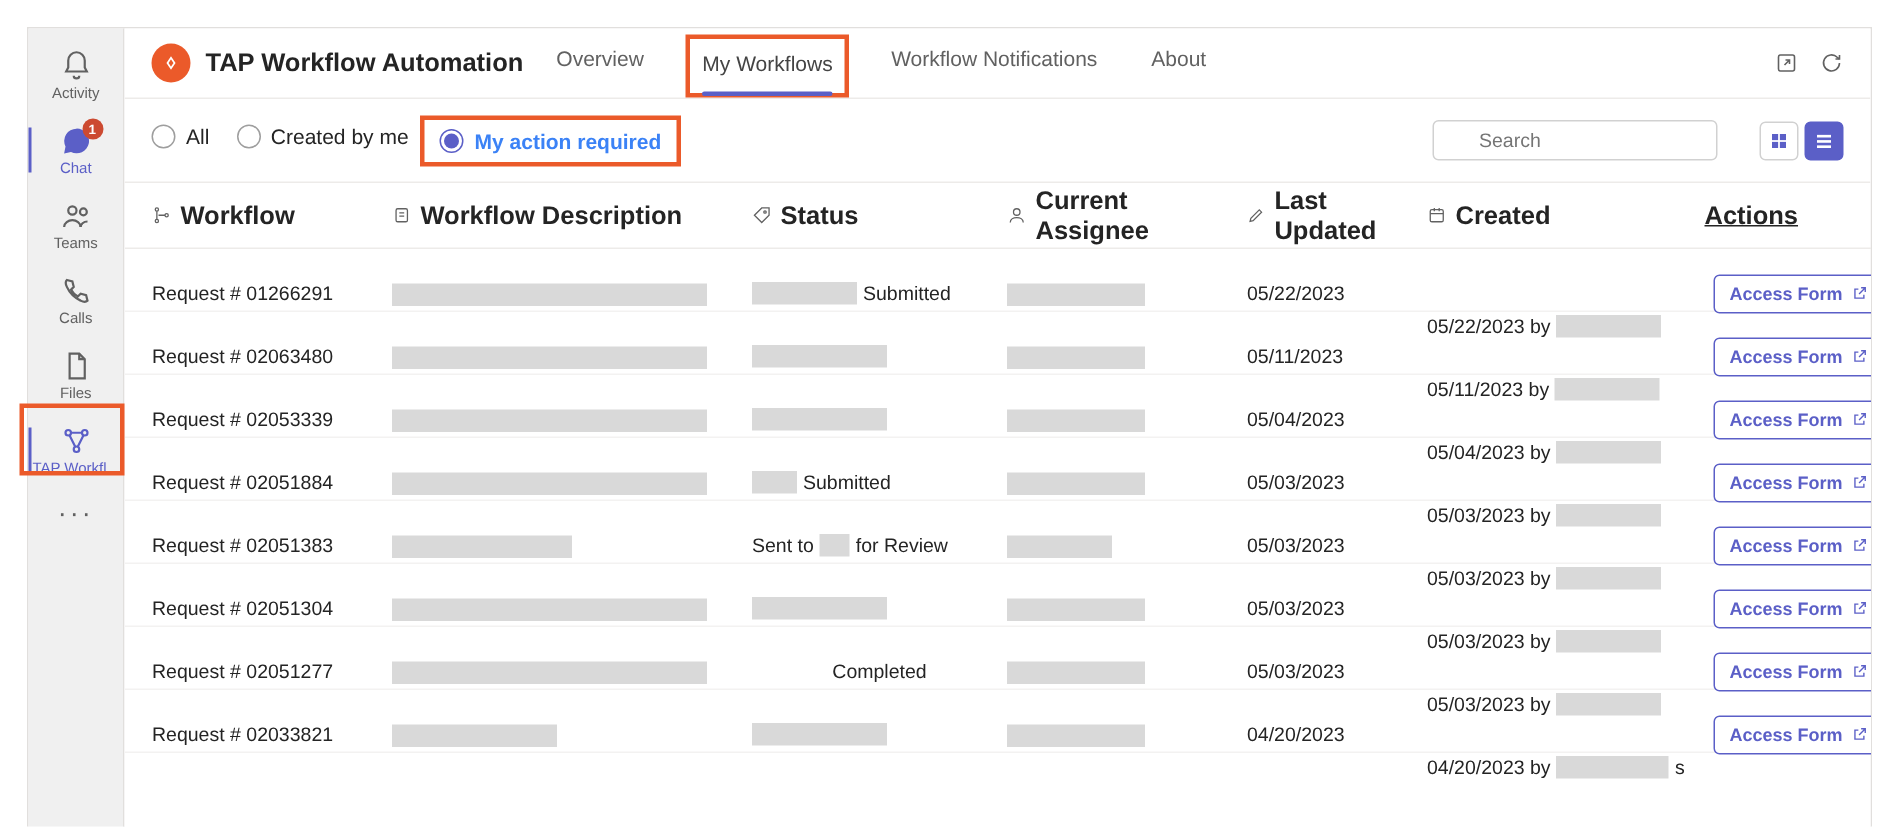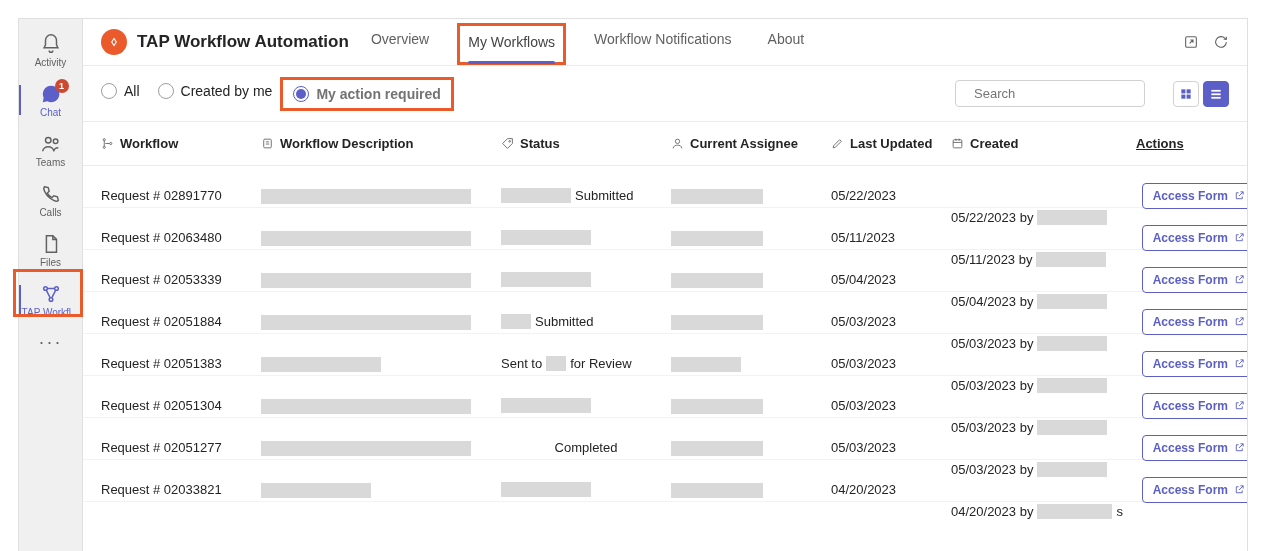--- a/index.html
+++ b/index.html
@@ -63,35 +63,35 @@
   .topbar-spacer{flex:1;}
   .top-icons { display:flex; gap:14px; color:#616161; }
   .top-icons svg{ width:16px; height:16px; cursor:pointer;}
 
   
   .filters { display:flex; align-items:center; gap:18px; padding:14px 18px; border-bottom:1px solid #edebe9;}
   .radio { display:flex; align-items:center; gap:7px; cursor:pointer; font-size:14px; color:#242424;}
   .radio .dot { width:16px; height:16px; border:1.5px solid #9e9e9e; border-radius:50%; display:flex; align-items:center; justify-content:center;}
   .radio.selected .dot { border-color:#5b5fc7; }
   .radio.selected .dot::after { content:""; width:10px; height:10px; background:#5b5fc7; border-radius:50%;}
-  .radio.selected { color:#737373; font-weight:600;}
+  .radio.selected { color:#3b82f6; font-weight:600;}
   .filter-box { border:3px solid #eb5a2a; padding:6px 10px; margin:-6px -5px -6px -10px;}
   .filter-spacer{flex:1;}
-  .search { display:flex; align-items:center; border:1px solid #d1d1d1; border-radius:4px; padding:5px 10px; width:190px; gap:8px;}
+  .search { display:flex; align-items:center; border:1px solid #d1d1d1; border-radius:4px; padding:5px 22px; width:190px; gap:8px;}
   .search svg{ width:14px; height:14px; color:#616161;}
   .search input{ border:none; outline:none; font-size:13px; flex:1; background:transparent;}
   .view-toggle { display:flex; gap:4px; margin-left:10px;}
   .vt-btn { width:26px; height:26px; border:1px solid #d1d1d1; border-radius:4px; display:flex; align-items:center; justify-content:center; cursor:pointer; color:#5b5fc7; background:#fff;}
   .vt-btn.active { background:#5b5fc7; color:#fff; border-color:#5b5fc7;}
   .vt-btn svg{width:14px;height:14px;}
 
   
   .table { flex:1; overflow:auto;}
   .thead, .trow { display:grid; grid-template-columns: 160px 240px 170px 160px 120px 185px 120px; align-items:center; padding:0 18px;}
-  .thead { height:44px; border-bottom:1px solid #edebe9; font-size:13px; color:#242424;}
+  .thead { height:44px; border-bottom:1px solid #edebe9; font-size:17px; color:#242424;}
   .th { display:flex; align-items:center; gap:6px; font-weight:600;}
   .th svg{ width:13px; height:13px; color:#616161;}
   .trow { height:42px; border-bottom:1px solid #f3f2f1; font-size:13px; color:#242424;}
   .redact { background:#d9d9d9; height:15px; display:inline-block; vertical-align:middle;}
   .status-cell { display:flex; align-items:center; gap:4px;}
   .btn { border:1px solid #5b5fc7; color:#5b5fc7; background:#fff; border-radius:4px; padding:5px 10px; font-size:12px; font-weight:600; display:inline-flex; align-items:center; gap:6px; cursor:pointer; white-space:nowrap;}
   .btn svg{width:11px;height:11px;}
   .actions-cell{ text-align:right; display:flex; justify-content:flex-end;}
   .created-cell{display:flex; align-items:center; gap:4px;margin-top:44px;}
 </style>
@@ -270,21 +270,21 @@
               <path d="M4 10h16M9 3v4M15 3v4"></path>
             </svg>
             <span>Created</span>
           </div>
         <div class="th" style="justify-content:flex-start;text-decoration:underline;">
             <span>Actions</span>
           </div>
       </div>
       <div id="tbody">
           <div class="trow">
-            <div>Request # 02891770</div>
+            <div>Request # 01266291</div>
             <div><span class="redact" style="width:210px"></span></div>
             <div class="status-cell"><span class="redact" style="width:70px"></span> Submitted</div>
             <div><span class="redact" style="width:92px"></span></div>
             <div>05/22/2023</div>
             <div class="created-cell">05/22/2023 by <span class="redact" style="width:70px"></span></div>
             <div class="actions-cell">
               <button class="btn">Access Form <svg viewBox="0 0 24 24" fill="none" stroke="currentColor" stroke-width="2">
                   <path d="M14 4h6v6M20 4l-9 9"></path>
                   <path d="M18 14v5H5V6h5"></path>
                 </svg></button>

